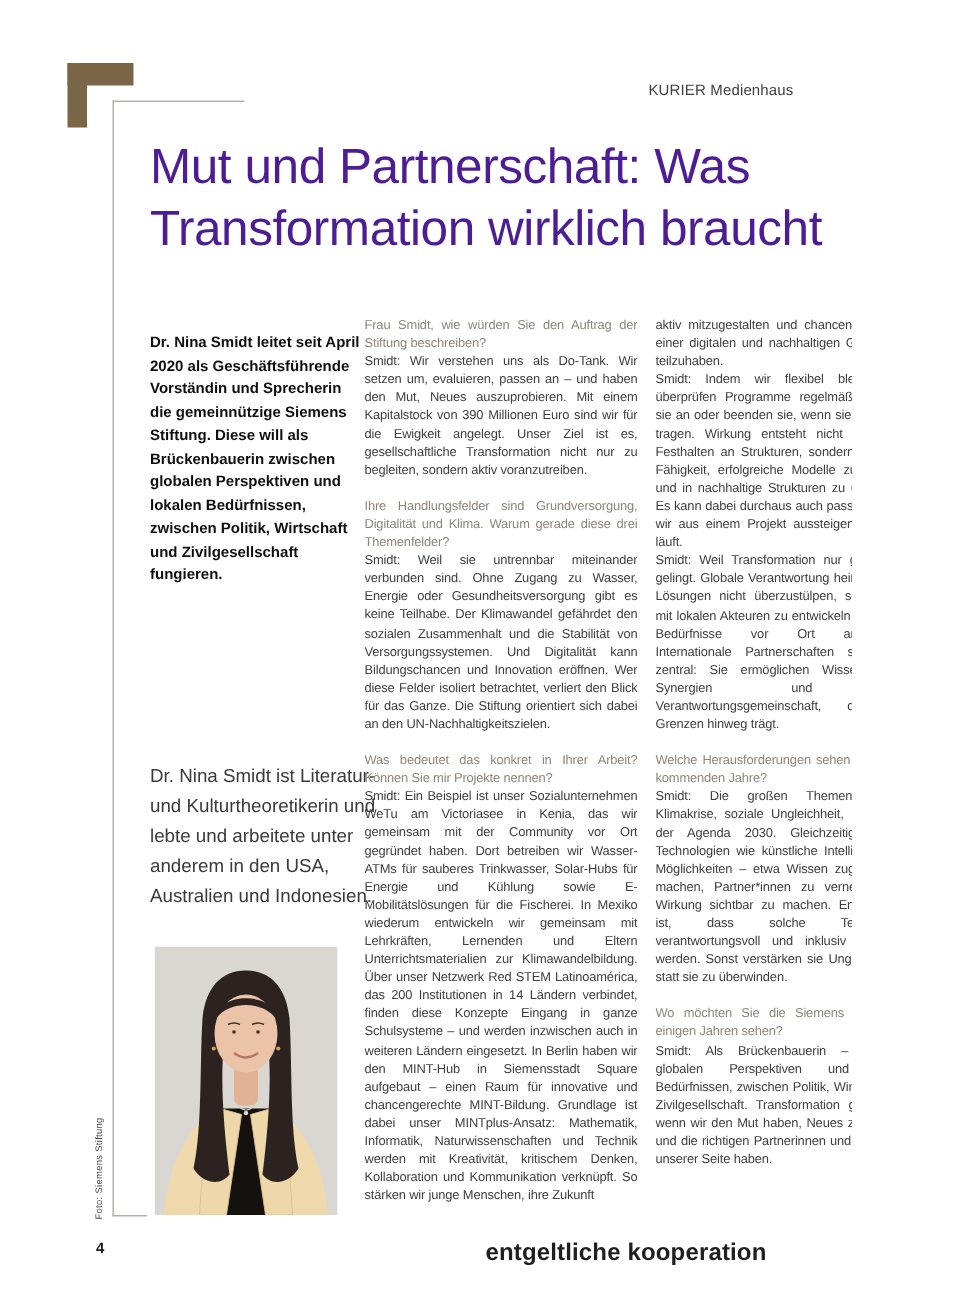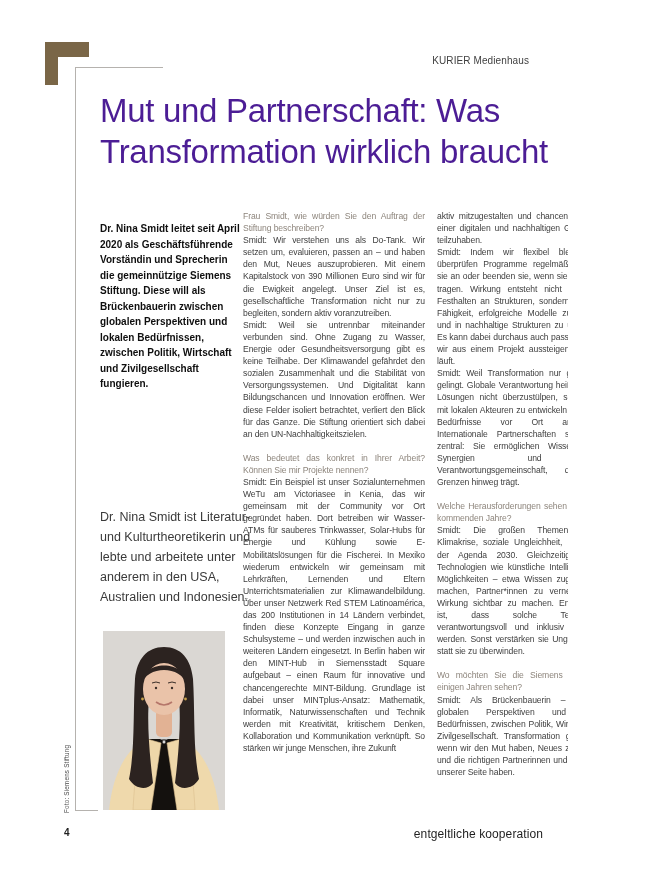--- a/index.html
+++ b/index.html
@@ -45,21 +45,21 @@
     font-size:8.6px;line-height:12.1px;letter-spacing:-.1px;
     text-align:justify;color:#3e3e3e;hyphens:auto;-webkit-hyphens:auto;
   }
   .col p{margin:0;}
   .col p.question{color:#8d857c;margin-top:12px;}
   .col p.question:first-child{margin-top:0;}
   .col-middle{left:243px;width:182px;}
   .col-right{left:437px;width:173px;}
 
   .page-number{position:absolute;left:64px;top:827px;font-size:10px;font-weight:700;color:#1f1f1f;}
-  .footer-note{position:absolute;right:25px;top:827px;font-size:12px;font-weight:400;color:#1f1f1f;letter-spacing:.1px;}
+  .footer-note{position:absolute;right:57px;top:827px;font-size:16px;font-weight:700;color:#1f1f1f;letter-spacing:.1px;}
 </style>
 </head>
 <body>
 
 <div class="page">
 
   <div class="bracket"></div>
   <div class="frame-top"></div>
   <div class="frame-left"></div>
   <div class="frame-bottom"></div>
@@ -104,20 +104,21 @@
 
       <path d="M53,71 Q61,77 69,71" stroke="#b5766a" stroke-width="1.6" fill="none"></path>
     </svg>
   </div>
 
   <div class="photo-credit">Foto: Siemens Stiftung</div>
 
   <div class="col col-middle">
       <p class="question">Frau Smidt, wie würden Sie den Auftrag der Stiftung beschreiben?</p>
       <p class="answer">Smidt: Wir verstehen uns als Do-Tank. Wir setzen um, evaluieren, passen an – und haben den Mut, Neues auszuprobieren. Mit einem Kapitalstock von 390 Millionen Euro sind wir für die Ewigkeit angelegt. Unser Ziel ist es, gesellschaftliche Transformation nicht nur zu begleiten, sondern aktiv voranzutreiben.</p>
+      <p class="question">Ihre Handlungsfelder sind Grundversorgung, Digitalität und Klima. Warum gerade diese drei Themenfelder?</p>
       <p class="answer">Smidt: Weil sie untrennbar miteinander verbunden sind. Ohne Zugang zu Wasser, Energie oder Gesundheitsversorgung gibt es keine Teilhabe. Der Klimawandel gefährdet den sozialen Zusammenhalt und die Stabilität von Versorgungssystemen. Und Digitalität kann Bildungschancen und Innovation eröffnen. Wer diese Felder isoliert betrachtet, verliert den Blick für das Ganze. Die Stiftung orientiert sich dabei an den UN-Nachhaltigkeitszielen.</p>
       <p class="question">Was bedeutet das konkret in Ihrer Arbeit? Können Sie mir Projekte nennen?</p>
       <p class="answer">Smidt: Ein Beispiel ist unser Sozialunternehmen WeTu am Victoriasee in Kenia, das wir gemeinsam mit der Community vor Ort gegründet haben. Dort betreiben wir Wasser-ATMs für sauberes Trinkwasser, Solar-Hubs für Energie und Kühlung sowie E-Mobilitätslösungen für die Fischerei. In Mexiko wiederum entwickeln wir gemeinsam mit Lehrkräften, Lernenden und Eltern Unterrichtsmaterialien zur Klimawandelbildung. Über unser Netzwerk Red STEM Latinoamérica, das 200 Institutionen in 14 Ländern verbindet, finden diese Konzepte Eingang in ganze Schulsysteme – und werden inzwischen auch in weiteren Ländern eingesetzt. In Berlin haben wir den MINT-Hub in Siemensstadt Square aufgebaut – einen Raum für innovative und chancengerechte MINT-Bildung. Grundlage ist dabei unser MINTplus-Ansatz: Mathematik, Informatik, Naturwissenschaften und Technik werden mit Kreativität, kritischem Denken, Kollaboration und Kommunikation verknüpft. So stärken wir junge Menschen, ihre Zukunft</p>
     </div>
   <div class="col col-right">
       <p class="answer">aktiv mitzugestalten und chancengerecht an einer digitalen und nachhaltigen Gesellschaft teilzuhaben.</p>
       <p class="answer">Smidt: Indem wir flexibel bleiben. Wir überprüfen Programme regelmäßig, passen sie an oder beenden sie, wenn sie nicht mehr tragen. Wirkung entsteht nicht durch das Festhalten an Strukturen, sondern durch die Fähigkeit, erfolgreiche Modelle zu skalieren und in nachhaltige Strukturen zu überführen. Es kann dabei durchaus auch passieren, dass wir aus einem Projekt aussteigen, wenn es läuft.</p>
       <p class="answer">Smidt: Weil Transformation nur gemeinsam gelingt. Globale Verantwortung heißt für mich, Lösungen nicht überzustülpen, sondern sie mit lokalen Akteuren zu entwickeln und an die Bedürfnisse vor Ort anzupassen. Internationale Partnerschaften sind dabei zentral: Sie ermöglichen Wissenstransfer, Synergien und eine Verantwortungsgemeinschaft, die über Grenzen hinweg trägt.</p>
       <p class="question">Welche Herausforderungen sehen Sie für die kommenden Jahre?</p>
       <p class="answer">Smidt: Die großen Themen bleiben: Klimakrise, soziale Ungleichheit, Umsetzung der Agenda 2030. Gleichzeitig eröffnen Technologien wie künstliche Intelligenz neue Möglichkeiten – etwa Wissen zugänglich zu machen, Partner*innen zu vernetzen oder Wirkung sichtbar zu machen. Entscheidend ist, dass solche Technologien verantwortungsvoll und inklusiv eingesetzt werden. Sonst verstärken sie Ungleichheiten, statt sie zu überwinden.</p>

